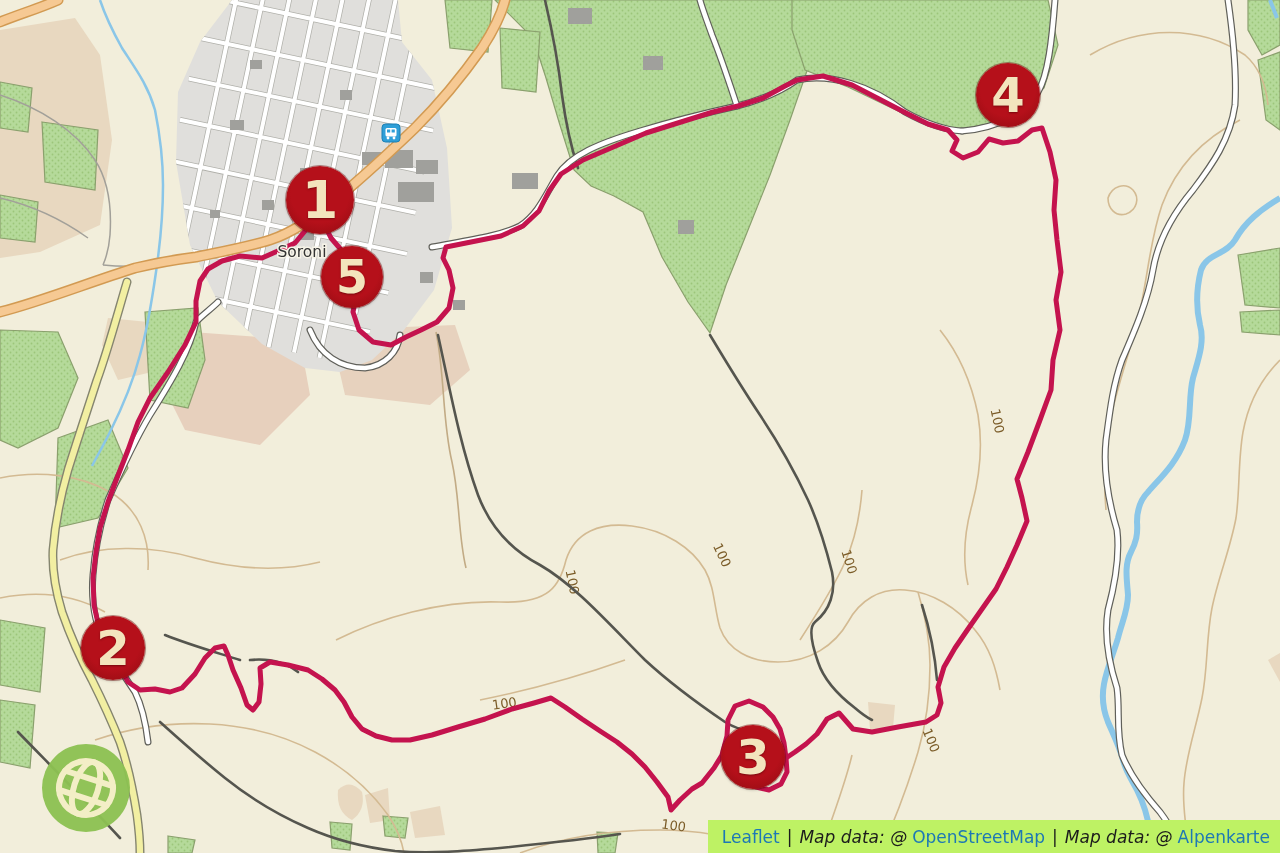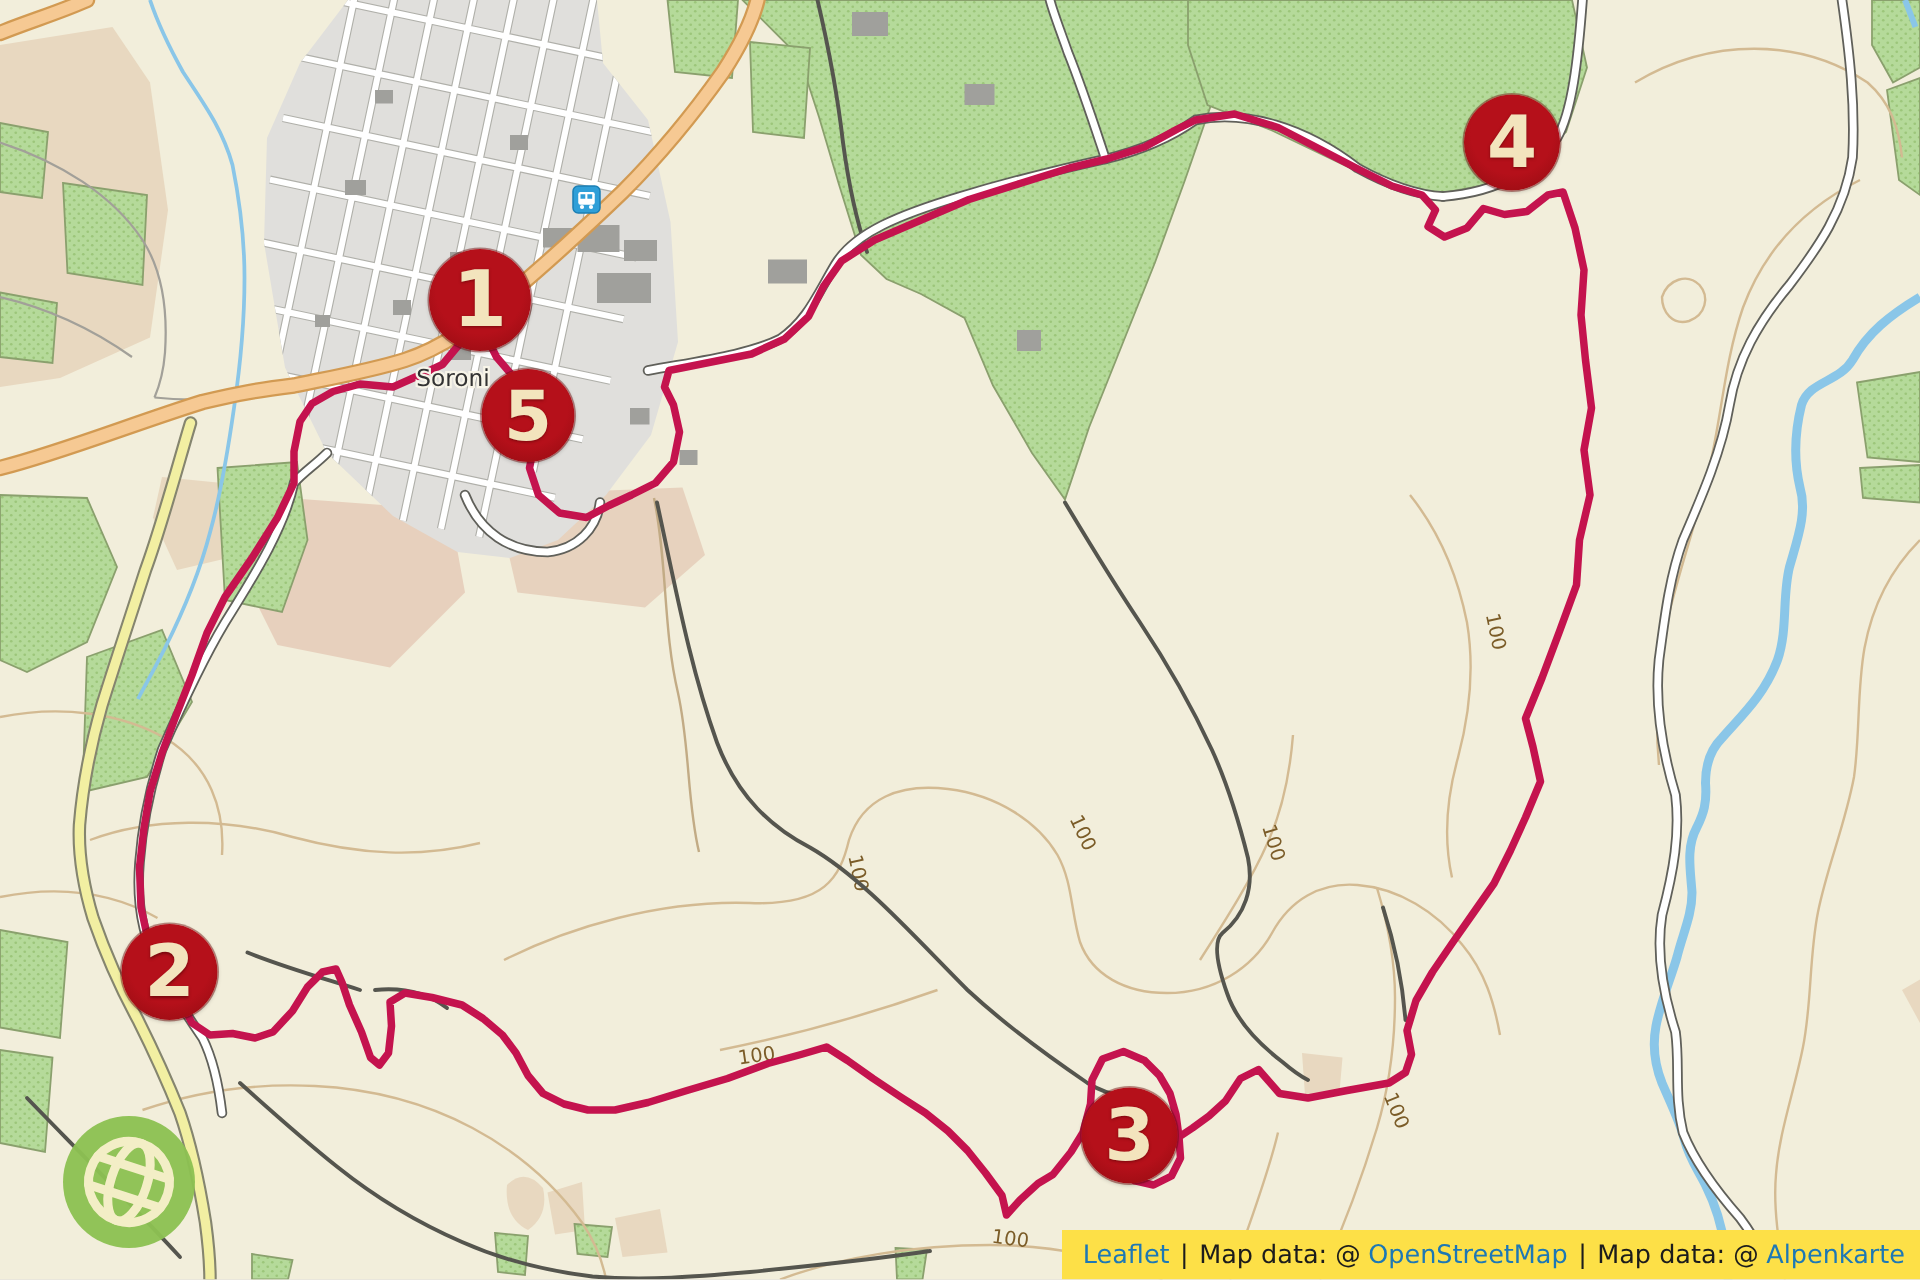--- a/index.html
+++ b/index.html
@@ -17,27 +17,27 @@
     color:var(--marker-text,#f3e4bd);
     display:flex;align-items:center;justify-content:center;
     font-weight:bold;line-height:1;
     transform:translate(-50%,-50%);
     text-shadow:0 1px 2px rgba(70,0,0,.55);
     user-select:none;
   }
   
   .attribution{
     position:absolute;right:0;bottom:0;height:33px;
-    background:#fde047;display:flex;align-items:center;
+    background:#bef264;display:flex;align-items:center;
     padding:0 10px 0 14px;font-size:17px;color:#1c1c1c;
     white-space:pre;z-index:30;
   }
   .attribution a{color:var(--link-color,#1d78b5);text-decoration:none;cursor:pointer;}
   .attribution .sep{margin:0 7px;color:#1c1c1c;}
-  .attribution .prefix{margin-right:5px;}
+  .attribution .prefix{margin-right:5px;font-style:italic;}
   .contour-label{fill:#7b5c28;font-size:13px;}
   .town-label{fill:#333;font-size:15.5px;paint-order:stroke;stroke:#f7f4e8;stroke-width:3px;}
 </style>
 </head>
 <body>
 
 <div class="map-viewport">
 
 <svg width="1280" height="853" viewBox="0 0 1280 853">
   <defs>

